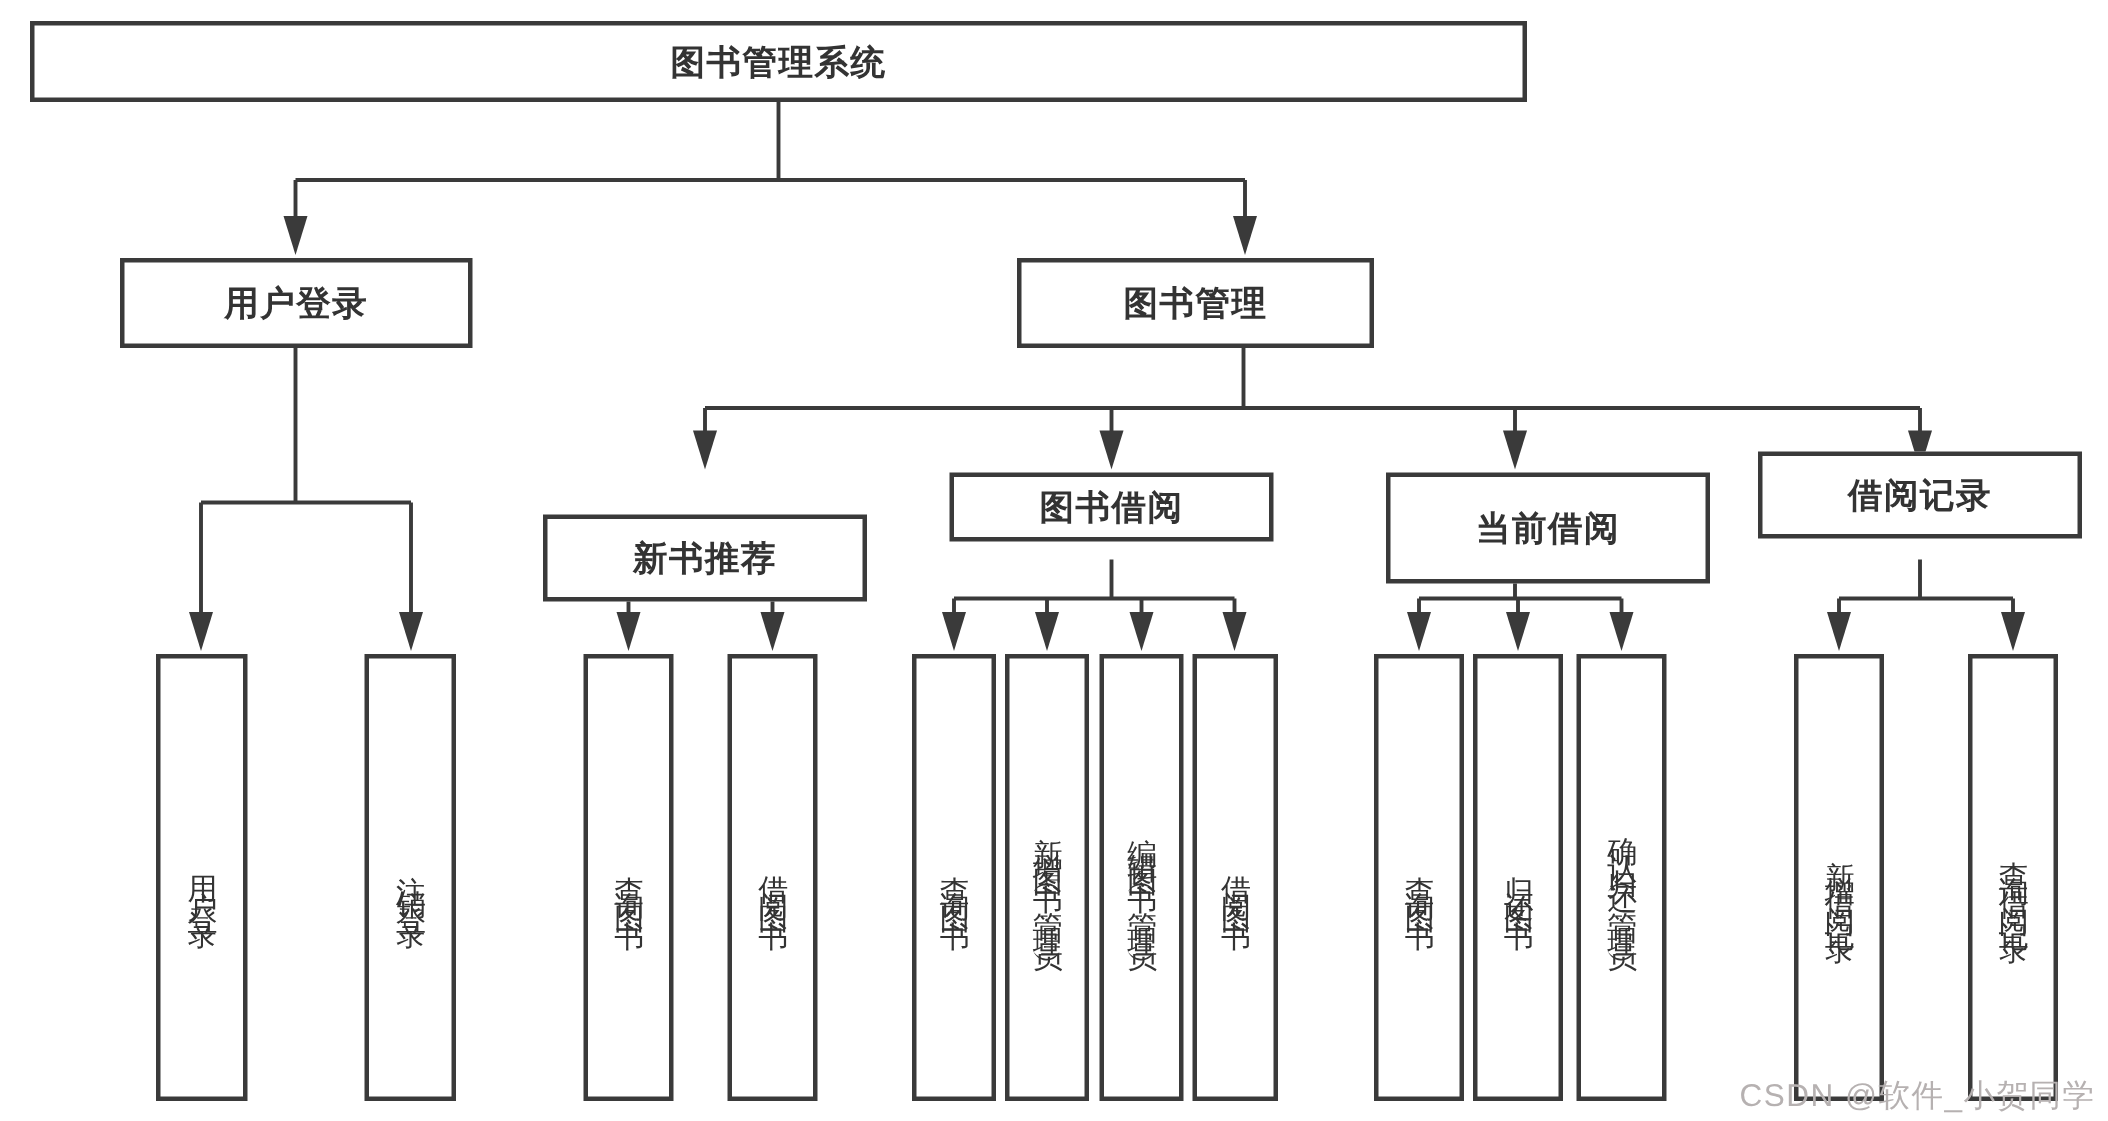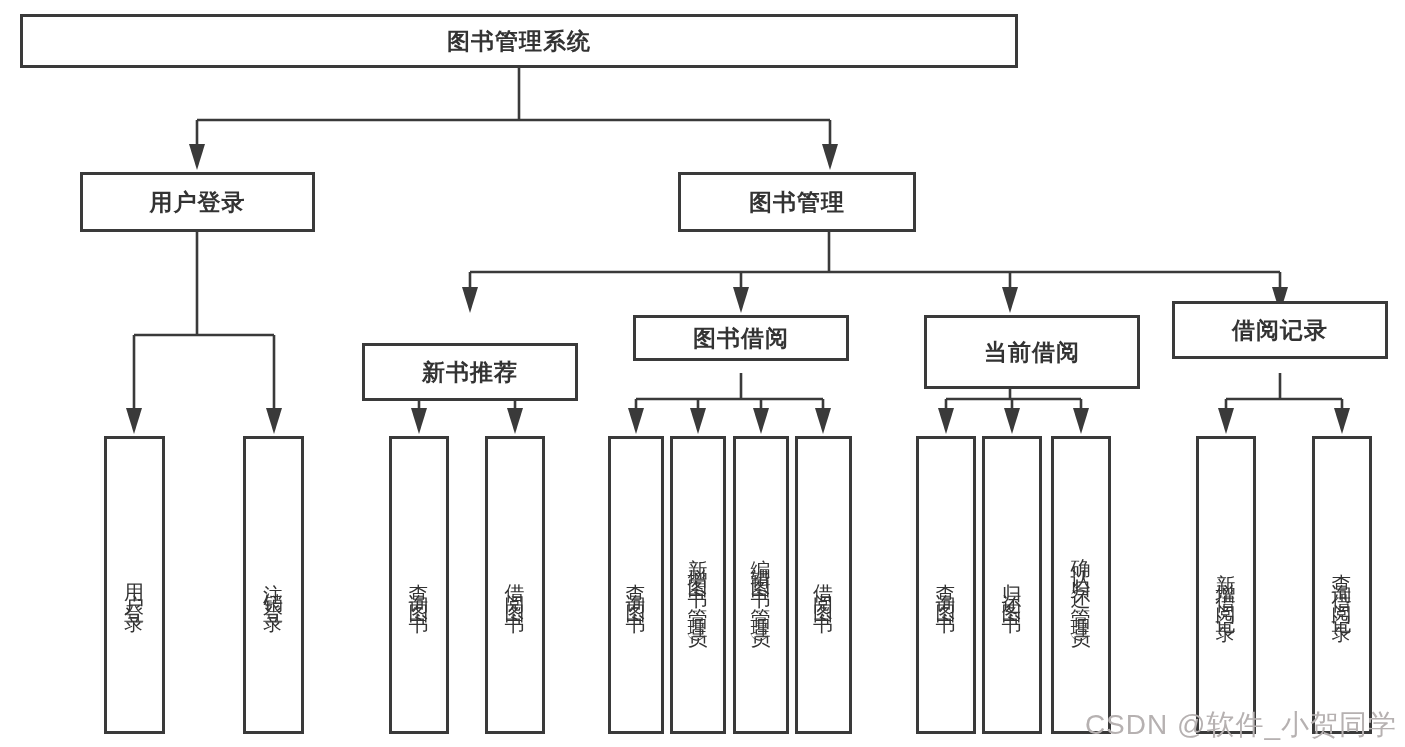--- a/index.html
+++ b/index.html
@@ -32,21 +32,21 @@
     writing-mode:vertical-rl;
     font-size:20px;
     letter-spacing:10px;
     line-height:1;
     padding-top:6px;
   }
   .watermark{
     position:absolute;
     right:8px;
     bottom:3px;
-    font-size:28px;
+    font-size:21px;
     color:#b6b1b1;
     letter-spacing:1px;
     white-space:nowrap;
     text-align:center;
   }
 </style>
 </head>
 <body>
 
 <div id="canvas">

